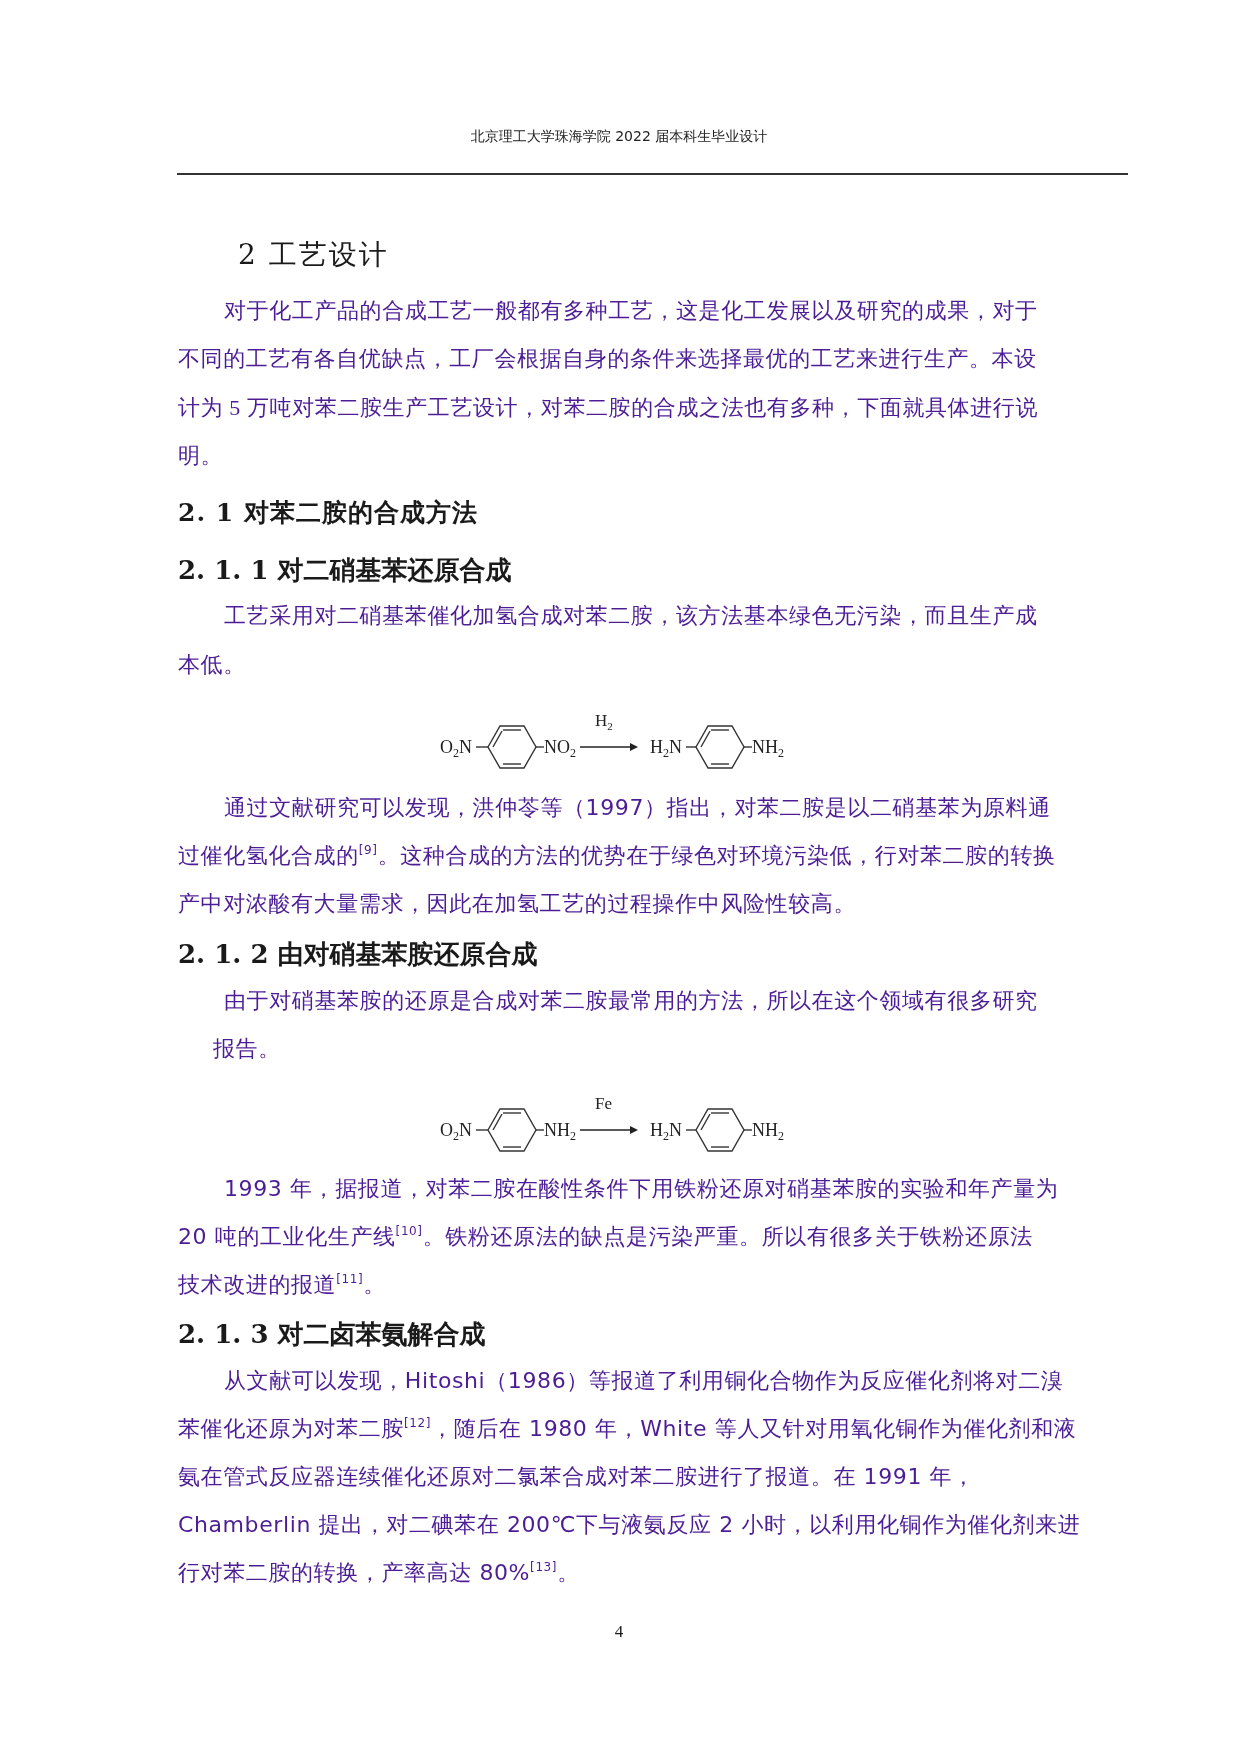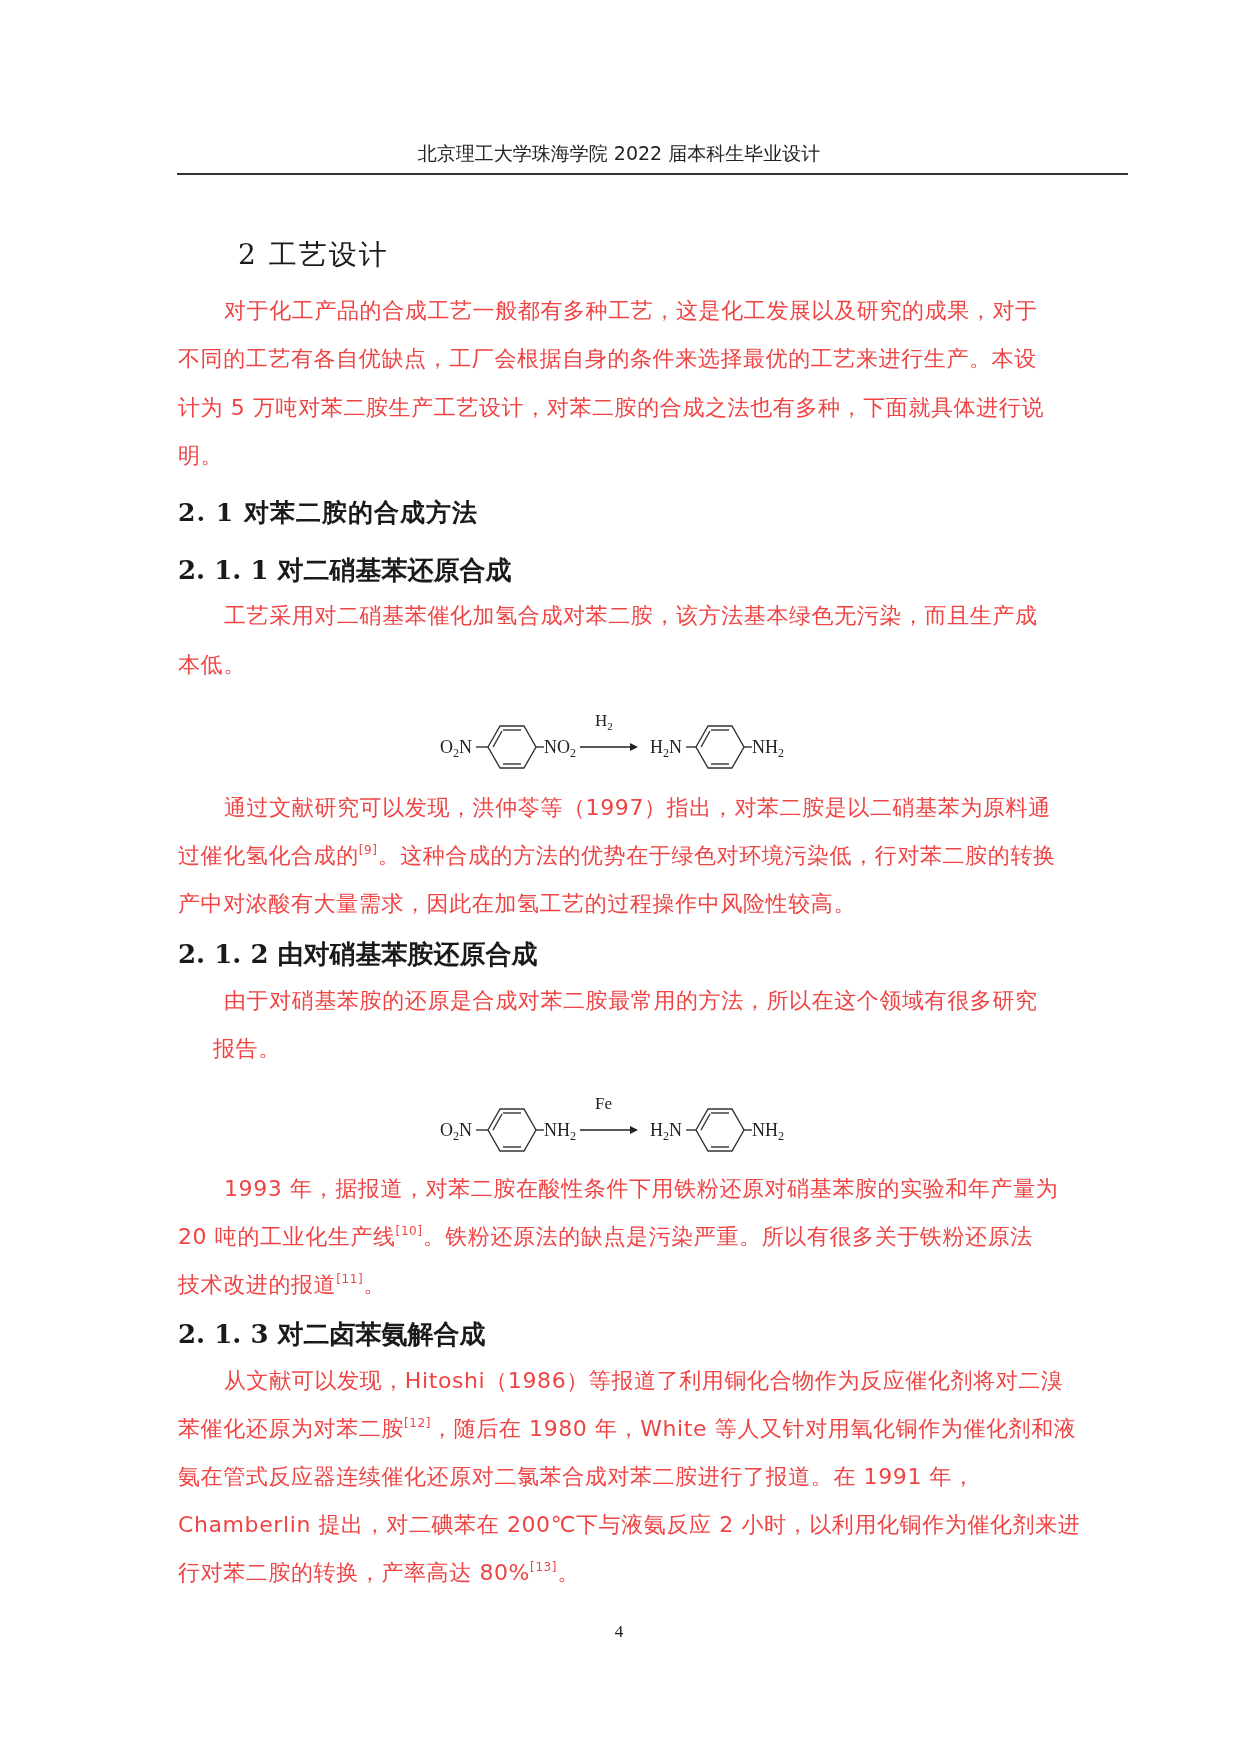--- a/index.html
+++ b/index.html
@@ -1,42 +1,42 @@
 <!DOCTYPE html>
 <html><head>
 <meta charset="utf-8">
 <style>
   html, body { margin: 0; padding: 0; background: #ffffff; }
   body { width: 1238px; height: 1754px; position: relative; overflow: hidden;
          font-family: "DejaVu Sans", "Liberation Sans", sans-serif; color: #1a1a1a; }
   .abs { position: absolute; white-space: nowrap; }
-  .header-text { left: 0; width: 1238px; top: 141px; text-align: center; font-size: 19px; color: #222; }
+  .header-text { left: 0; width: 1238px; top: 128px; text-align: center; font-size: 14px; color: #222; }
   .header-rule { left: 177px; top: 173px; width: 951px; height: 0; border-top: 2px solid #333; }
   .h1 { left: 238px; top: 236px; font-size: 28px; font-family: "DejaVu Serif", "Liberation Serif", serif; font-weight: normal; letter-spacing: 2px; }
   .h2 { left: 178px; top: 496px; font-size: 25px; font-family: "DejaVu Serif", "Liberation Serif", serif; font-weight: bold; letter-spacing: 1px; }
   .h3 { font-size: 26px; font-family: "DejaVu Serif", "Liberation Serif", serif; font-weight: bold; }
-  .line { font-size: 22px; letter-spacing: 0.6px; color: #ef4444; }
+  .line { font-size: 22px; letter-spacing: 0.6px; color: #4c1d95; }
   .indent { left: 224px; }
   .noind { left: 178px; }
   sup { font-size: 12px; vertical-align: 9px; line-height: 0; }
   .rxn { position: absolute; }
   .rxn svg text { font-family: "Liberation Serif", "DejaVu Serif", serif; fill: #222; }
   .pagenum { left: 0; width: 1238px; text-align: center; top: 1622px; font-size: 17px; font-family: "Liberation Serif", serif; }
 </style>
 </head>
 <body>
 
 <div class="abs header-text">北京理工大学珠海学院 2022 届本科生毕业设计</div>
 <div class="abs header-rule"></div>
 
 <div class="abs h1">2  工艺设计</div>
 
 <div class="abs line indent" style="top:296px;">对于化工产品的合成工艺一般都有多种工艺，这是化工发展以及研究的成果，对于</div>
 <div class="abs line noind" style="top:344px;">不同的工艺有各自优缺点，工厂会根据自身的条件来选择最优的工艺来进行生产。本设</div>
-<div class="abs line noind" style="top:393px;">计为 5 万吨对苯二胺生产工艺设计，对苯二胺的合成之法也有多种，下面就具体进行说</div>
+<div class="abs line noind" style="top:393px;font-family:Liberation Serif, serif;">计为 5 万吨对苯二胺生产工艺设计，对苯二胺的合成之法也有多种，下面就具体进行说</div>
 <div class="abs line noind" style="top:441px;">明。</div>
 
 <div class="abs h2">2. 1  对苯二胺的合成方法</div>
 
 <div class="abs h3 noind" style="top:553px;">2. 1. 1  对二硝基苯还原合成</div>
 <div class="abs line indent" style="top:601px;">工艺采用对二硝基苯催化加氢合成对苯二胺，该方法基本绿色无污染，而且生产成</div>
 <div class="abs line noind" style="top:650px;">本低。</div>
 
 <div class="rxn" style="left:440px; top:700px;">
   <svg width="370" height="90" viewBox="0 0 370 90">

